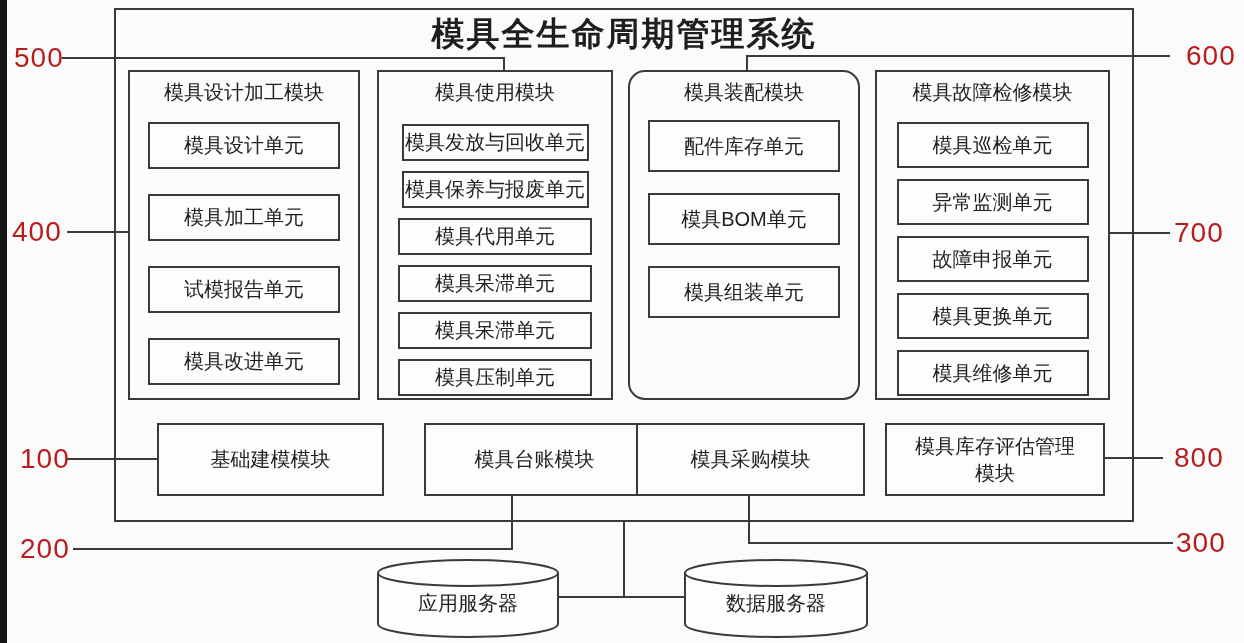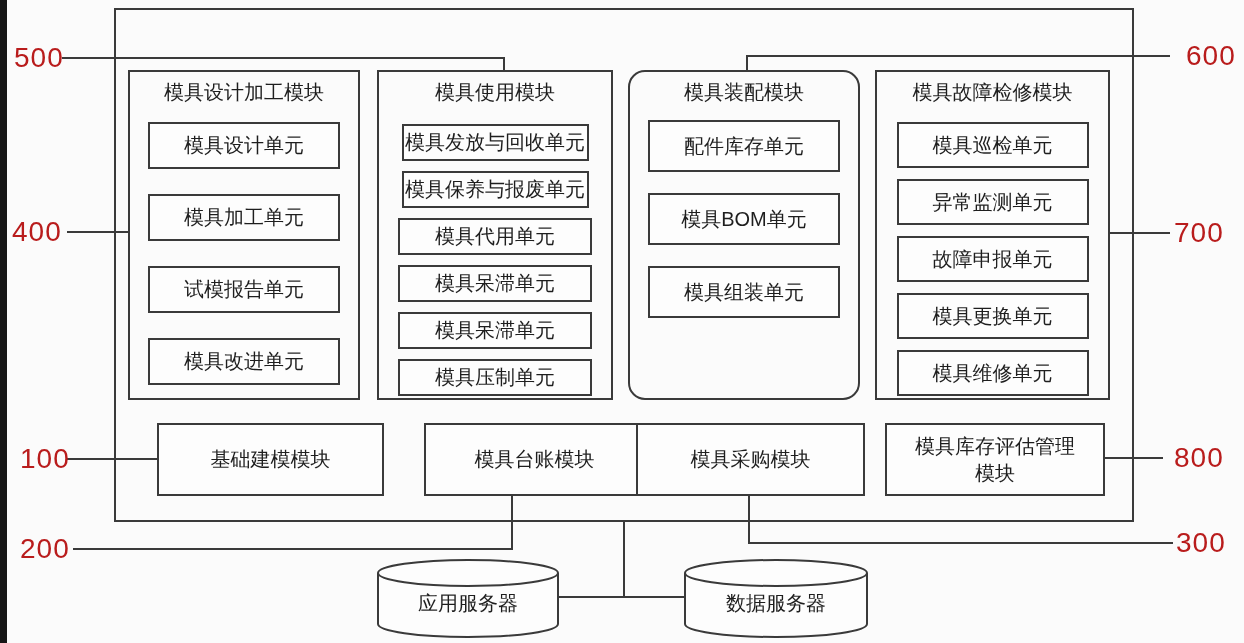--- a/index.html
+++ b/index.html
@@ -99,20 +99,21 @@
     </g>
     <g stroke="#3a3a3a" stroke-width="2" fill="#fdfdfd">
       <path d="M378 573 L378 624 A90 13 0 0 0 558 624 L558 573"></path>
       <ellipse cx="468" cy="573" rx="90" ry="13"></ellipse>
       <path d="M685 573 L685 624 A91 13 0 0 0 867 624 L867 573"></path>
       <ellipse cx="776" cy="573" rx="91" ry="13"></ellipse>
     </g>
   </svg>
 
   <div class="outer-box"></div>
+  <div class="title">模具全生命周期管理系统</div>
 
   <div class="col c1">
     <div class="col-header">模具设计加工模块</div>
     <div class="units">
       <div class="unit">模具设计单元</div>
       <div class="unit">模具加工单元</div>
       <div class="unit">试模报告单元</div>
       <div class="unit">模具改进单元</div>
     </div>
   </div>

